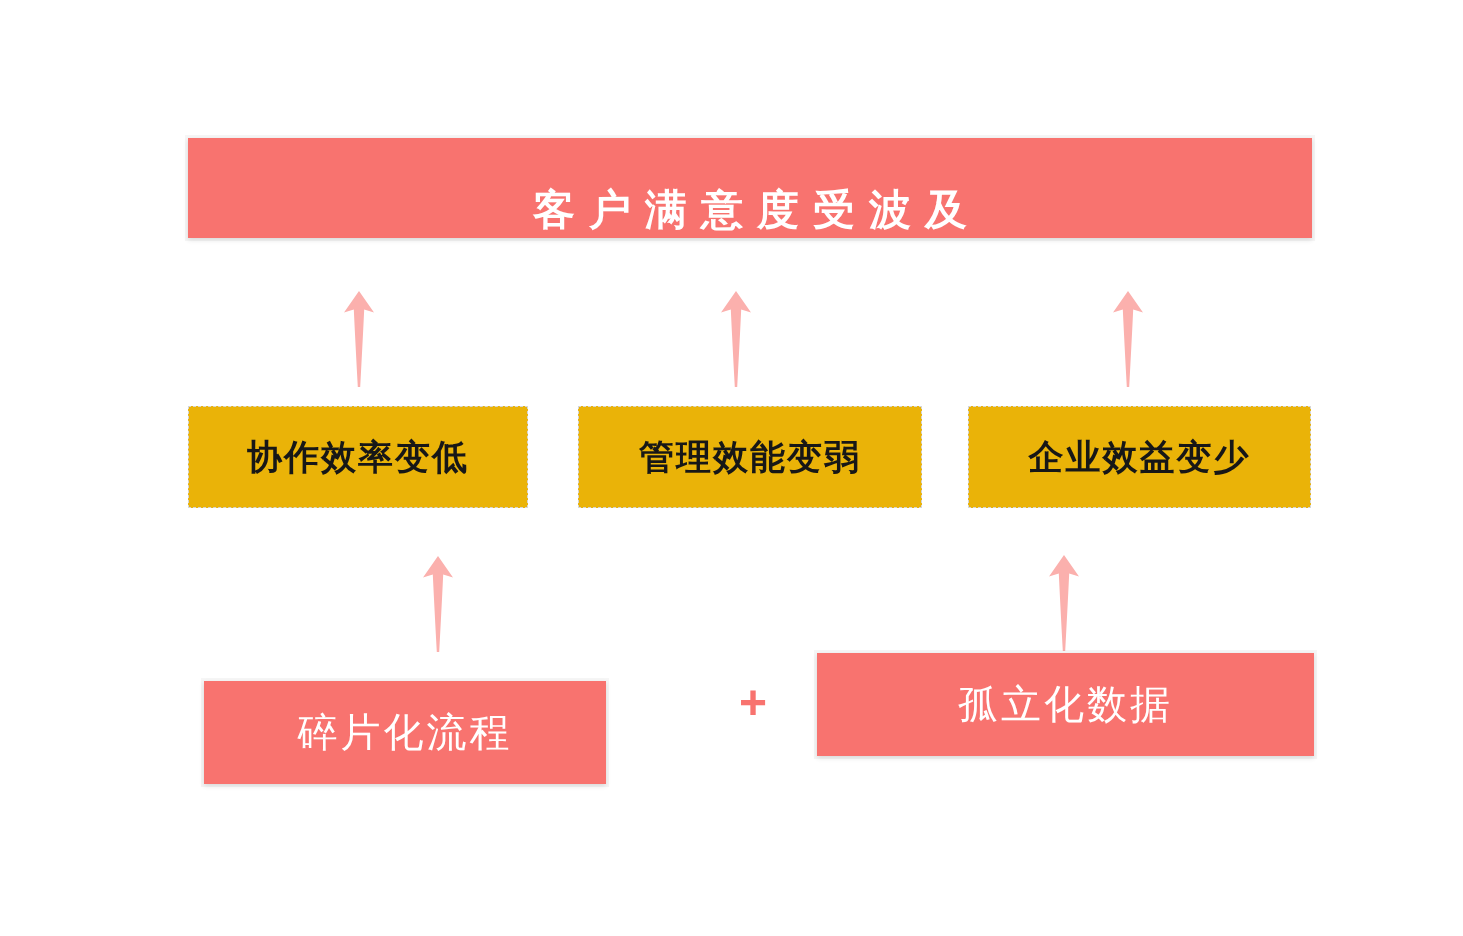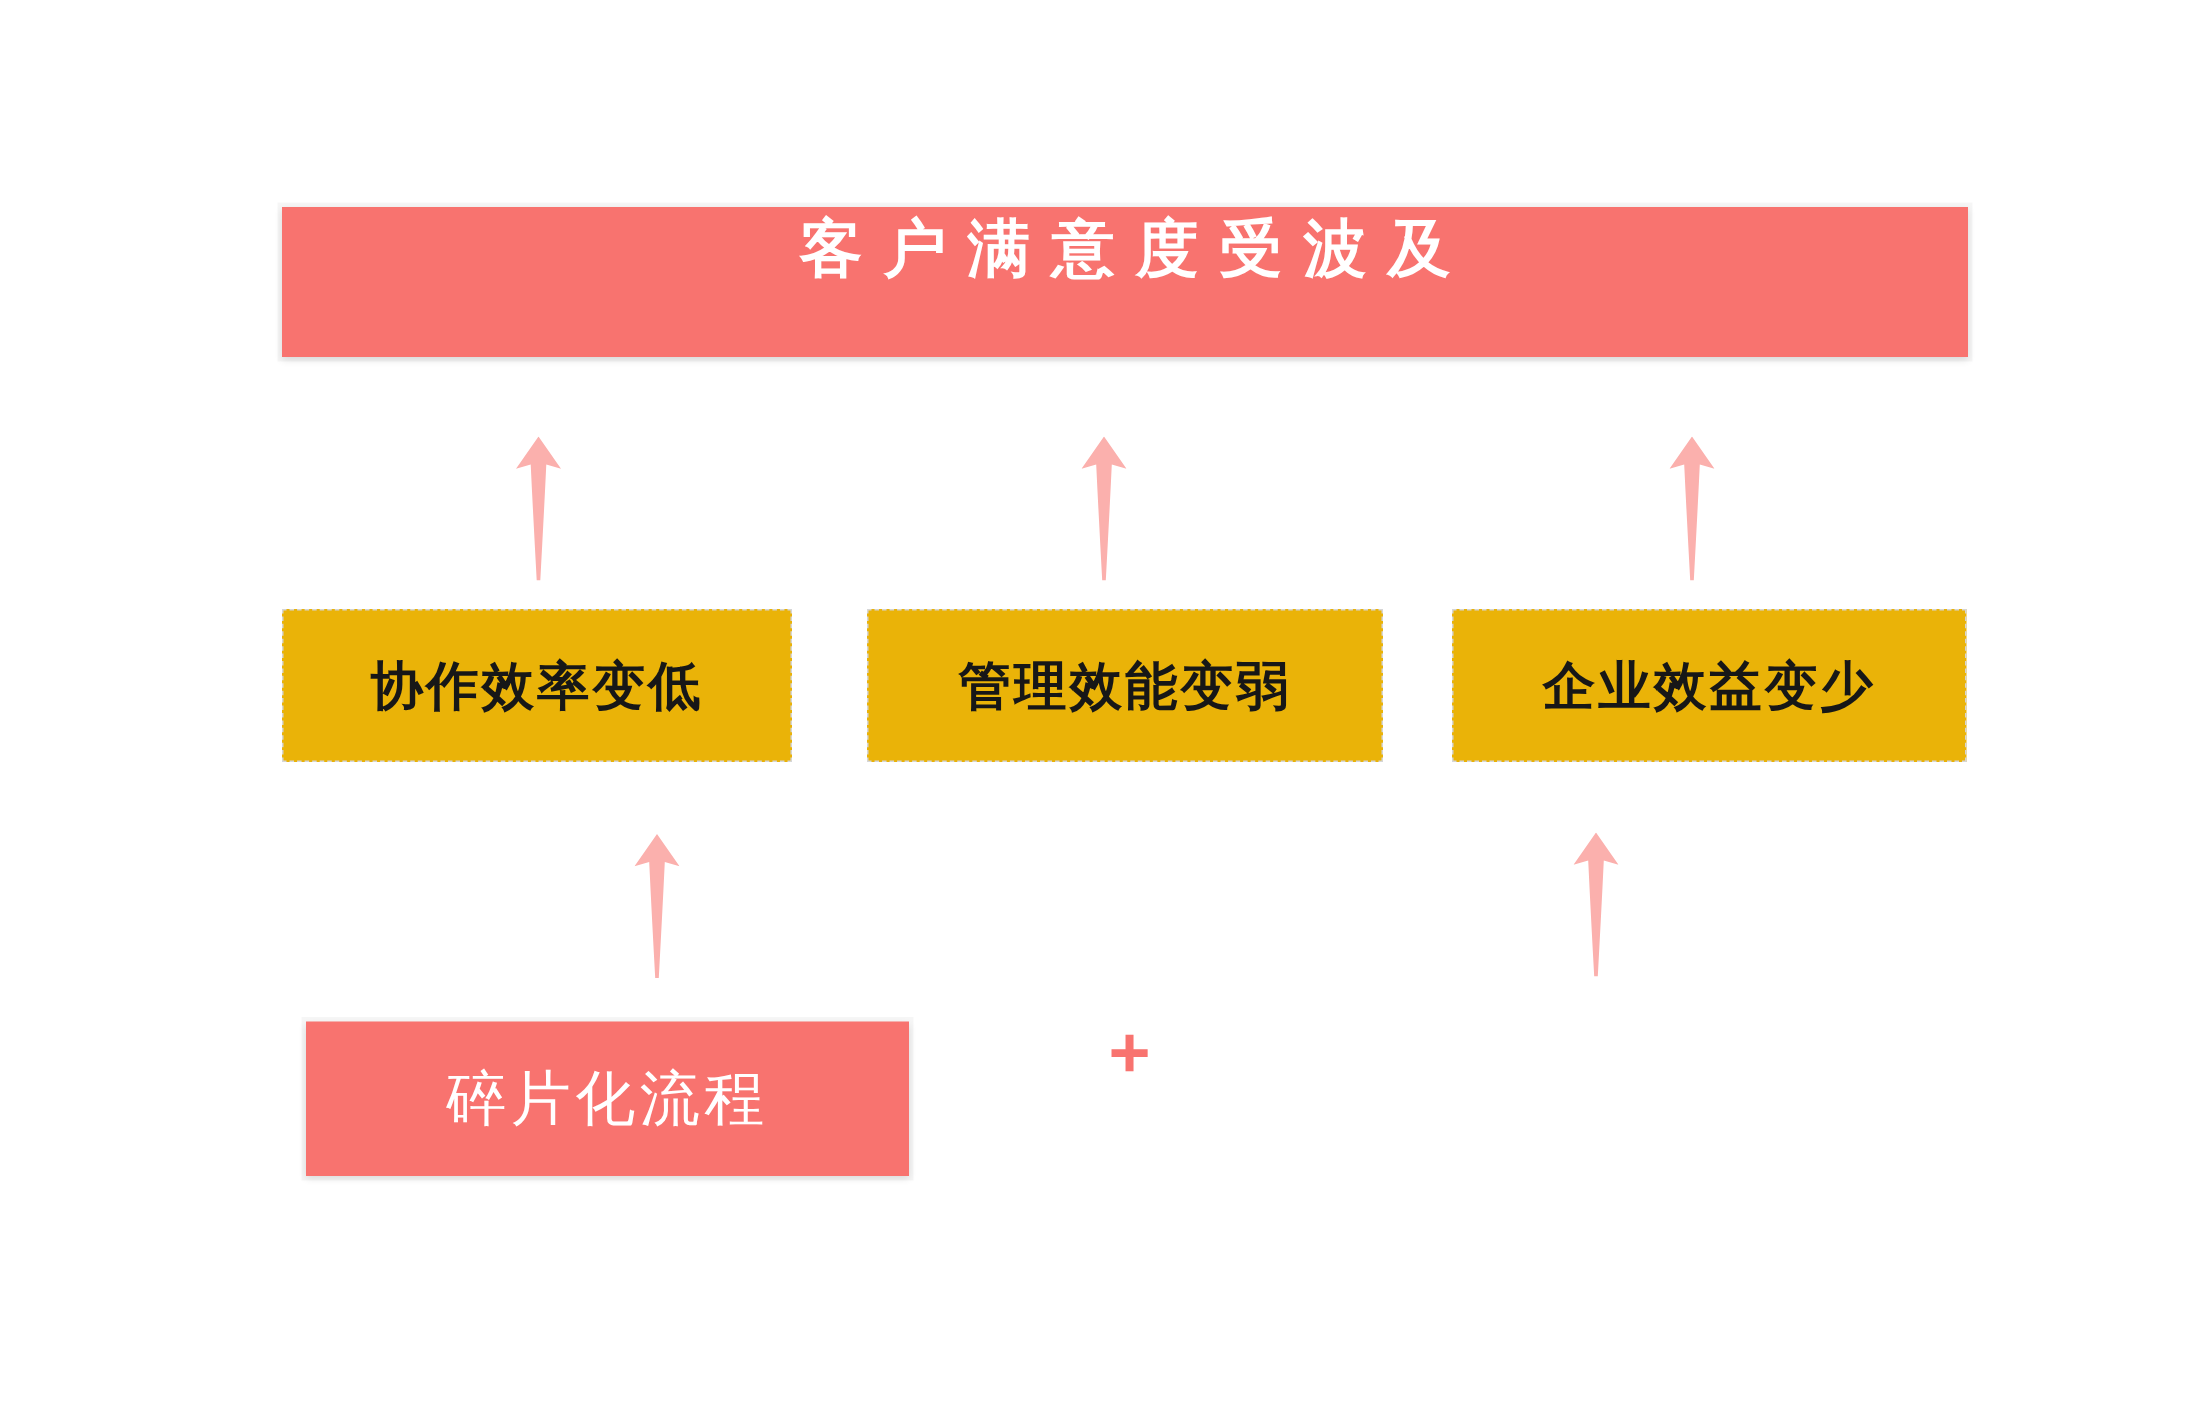--- a/index.html
+++ b/index.html
@@ -13,21 +13,21 @@
     background: var(--bg, #ffffff);
     overflow: hidden;
   }
 
   
   .top-banner {
     position: absolute;
     left: 188px; top: 138px;
     width: 1124px; height: 100px;
     background: var(--accent, #F8736F);
-    display: flex; align-items: flex-start; justify-content: center;
+    display: flex; align-items: flex-end; justify-content: center;
     box-shadow: 0 0 0 3px rgba(0,0,0,0.035), 0 2px 5px rgba(0,0,0,0.12);
   }
   .top-banner .label {
     color: var(--text-light, #ffffff);
     font-size: 42px;
     font-weight: 700;
     letter-spacing: 14px;
     text-indent: 14px;
     white-space: nowrap;
   }
@@ -139,14 +139,17 @@
       <path class="fill" d="M15 0 L30 21.5 L20.2 18.6 C19 44 17.6 70 16.2 96 L13.8 96 C12.4 70 11 44 9.8 18.6 L0 21.5 Z"></path>
     </svg>
   </div>
 
   <div class="bottom-box pos-0">
     <span class="label">碎片化流程</span>
   </div>
 
   <div class="plus-connector">+</div>
 
+  <div class="bottom-box pos-1">
+    <span class="label">孤立化数据</span>
+  </div>
 
 </div>
 
 </body></html>

